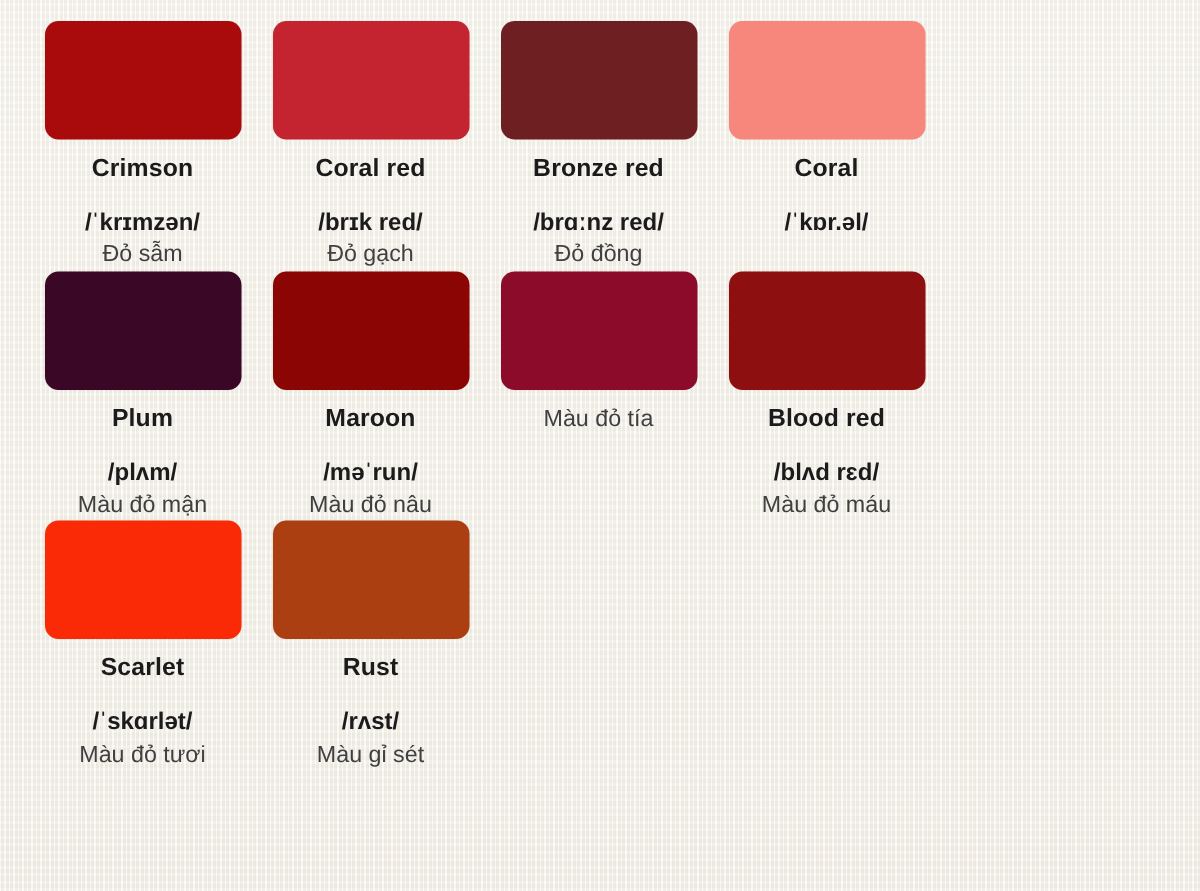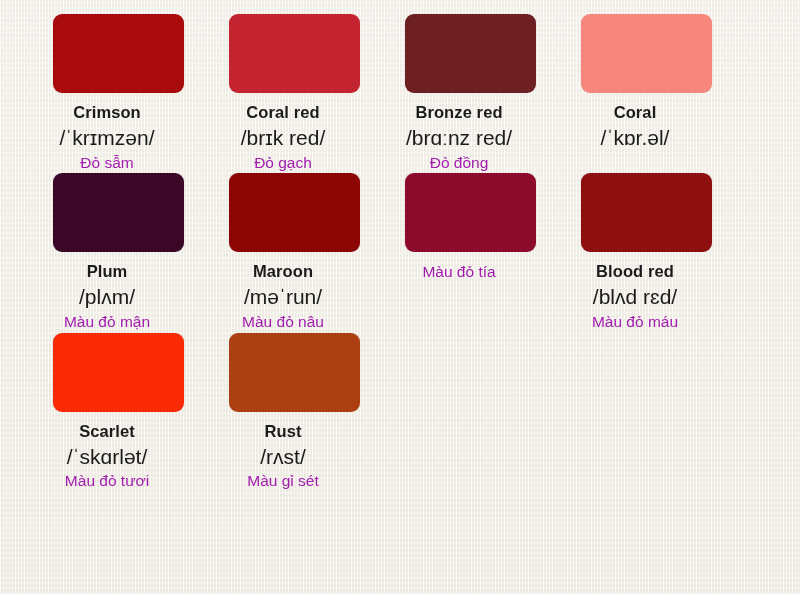--- a/index.html
+++ b/index.html
@@ -23,25 +23,25 @@
     padding: 14px 0 0 30px;
     box-sizing: border-box;
   }
 
   .row {
     display: flex;
     align-items: flex-start;
   }
 
   .card {
-    width: 154px;
+    width: 130px;
     margin-right: 22px;
     display: flex;
     flex-direction: column;
-    align-items: flex-end;
+    align-items: flex-start;
   }
 
   .swatch {
     width: 131px;
     height: 79px;
     border-radius: 9px;
     box-shadow: 0 0 0 0.5px rgba(0,0,0,0.04);
   }
 
   .labels {
@@ -52,31 +52,31 @@
 
   .name {
     font-size: 16.5px;
     font-weight: bold;
     color: #1b1b1b;
     line-height: 1.28;
     letter-spacing: 0.1px;
   }
 
   .ipa {
-    font-size: 21px;
-    font-weight: normal;
+    font-size: 16px;
+    font-weight: bold;
     color: #1b1b1b;
     line-height: 1.32;
-    margin-top: 1px;
+    margin-top: 15px;
   }
 
   .vi {
     font-size: 15.5px;
     font-weight: normal;
-    color: #a21caf;
+    color: #404040;
     line-height: 1.32;
     margin-top: 1px;
   }
 </style>
 </head>
 <body style="background-color: rgb(246, 244, 238);">
 
 <div id="grid">
     <div class="row">
       <div class="card">

